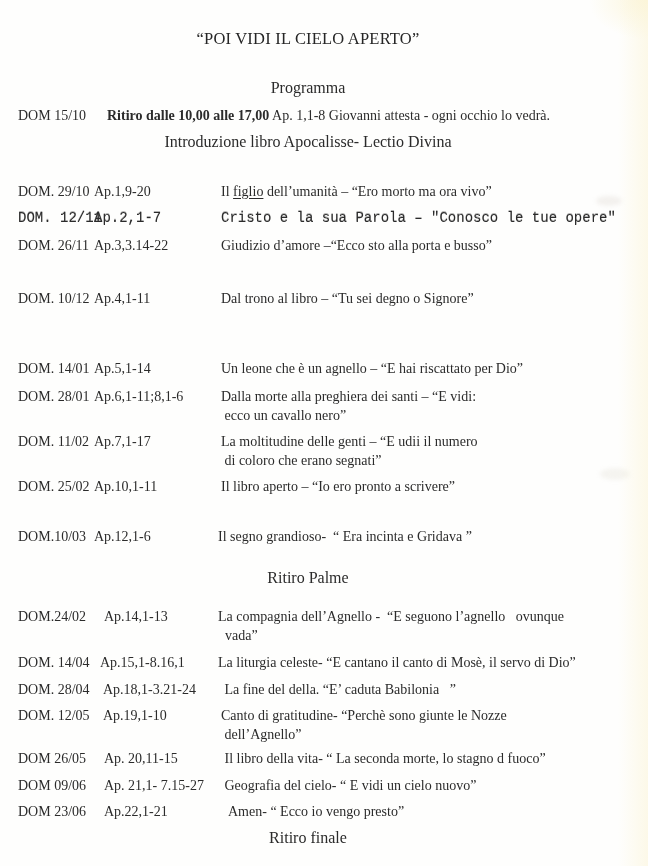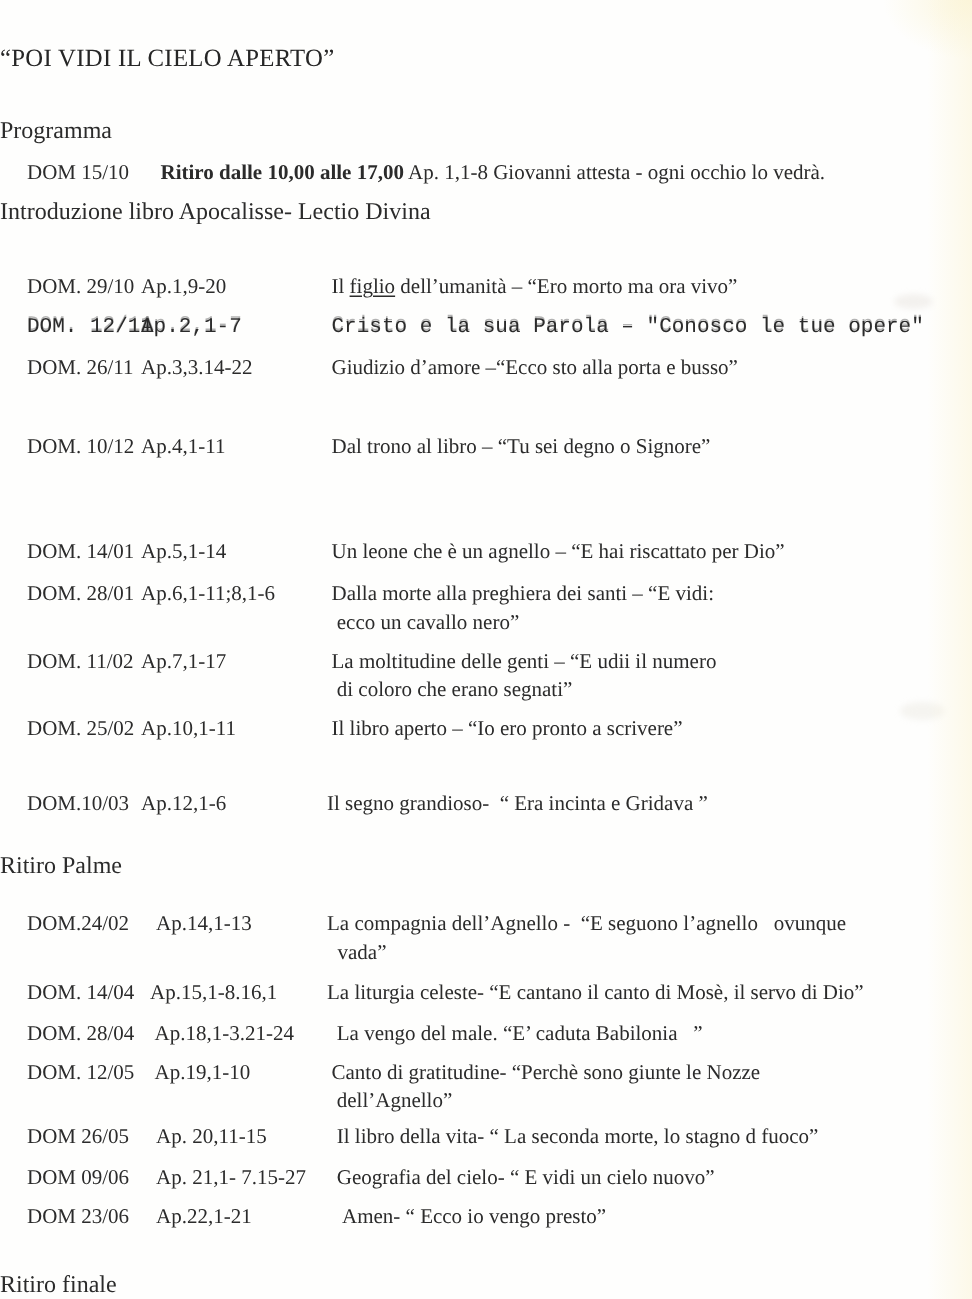--- a/index.html
+++ b/index.html
@@ -26,21 +26,21 @@
   }
   .page::before {
     content: "";
     position: absolute;
     top: 0; right: 0;
     width: 60px; height: 40px;
     background: radial-gradient(ellipse at top right, rgba(250,242,205,0.7), rgba(250,242,205,0) 70%);
     pointer-events: none;
   }
   .line { position: absolute; left: 0; width: 100%; font-size: 14px; line-height: 19px; }
-  .center { position: absolute; left: 0; width: 616px; }
+  .center { position: absolute; left: 0; width: 616px; text-align: center; }
   .title { font-size: 16.5px; letter-spacing: 0.2px; color: #262626; }
   .date  { position: absolute; left: 18px; white-space: pre; }
   .ref   { position: absolute; left: 94px; white-space: pre; }
   .desc  { position: absolute; left: 221px; width: 412px; white-space: pre-wrap; }
   .intro-text { position: absolute; left: 107px; width: 530px; }
   .bold { font-weight: bold; }
   .u { text-decoration: underline; text-underline-offset: 2px; }
   
   .ghost .date, .ghost .ref, .ghost .desc {
     text-shadow: 0 -1.3px 0 rgba(40,40,40,0.35);
@@ -136,21 +136,21 @@
 
   <div class="line" style="top:653px">
     <span class="date">DOM. 14/04</span>
     <span class="ref" style="left:100px">Ap.15,1-8.16,1</span>
     <span class="desc" style="left:218px">La liturgia celeste- “E cantano il canto di Mosè, il servo di Dio”</span>
   </div>
 
   <div class="line" style="top:680px">
     <span class="date">DOM. 28/04</span>
     <span class="ref" style="left:103px">Ap.18,1-3.21-24</span>
-    <span class="desc"> La vengo del male. “E’ caduta Babilonia   ”</span>
+    <span class="desc"> La fine del della. “E’ caduta Babilonia   ”</span>
   </div>
 
   <div class="line" style="top:706px">
     <span class="date">DOM. 12/05</span>
     <span class="ref" style="left:103px">Ap.19,1-10</span>
     <span class="desc">Canto di gratitudine- “Perchè sono giunte le Nozze
  dell’Agnello”</span>
   </div>
 
   <div class="line" style="top:749px">
@@ -164,15 +164,15 @@
     <span class="ref" style="left:104px">Ap. 21,1- 7.15-27</span>
     <span class="desc"> Geografia del cielo- “ E vidi un cielo nuovo”</span>
   </div>
 
   <div class="line" style="top:802px">
     <span class="date">DOM 23/06</span>
     <span class="ref" style="left:104px">Ap.22,1-21</span>
     <span class="desc">  Amen- “ Ecco io vengo presto”</span>
   </div>
 
-  <div class="center" style="top:848px">Ritiro finale</div>
+  <div class="center" style="top:829px">Ritiro finale</div>
 
 </div>
 
 </body></html>

